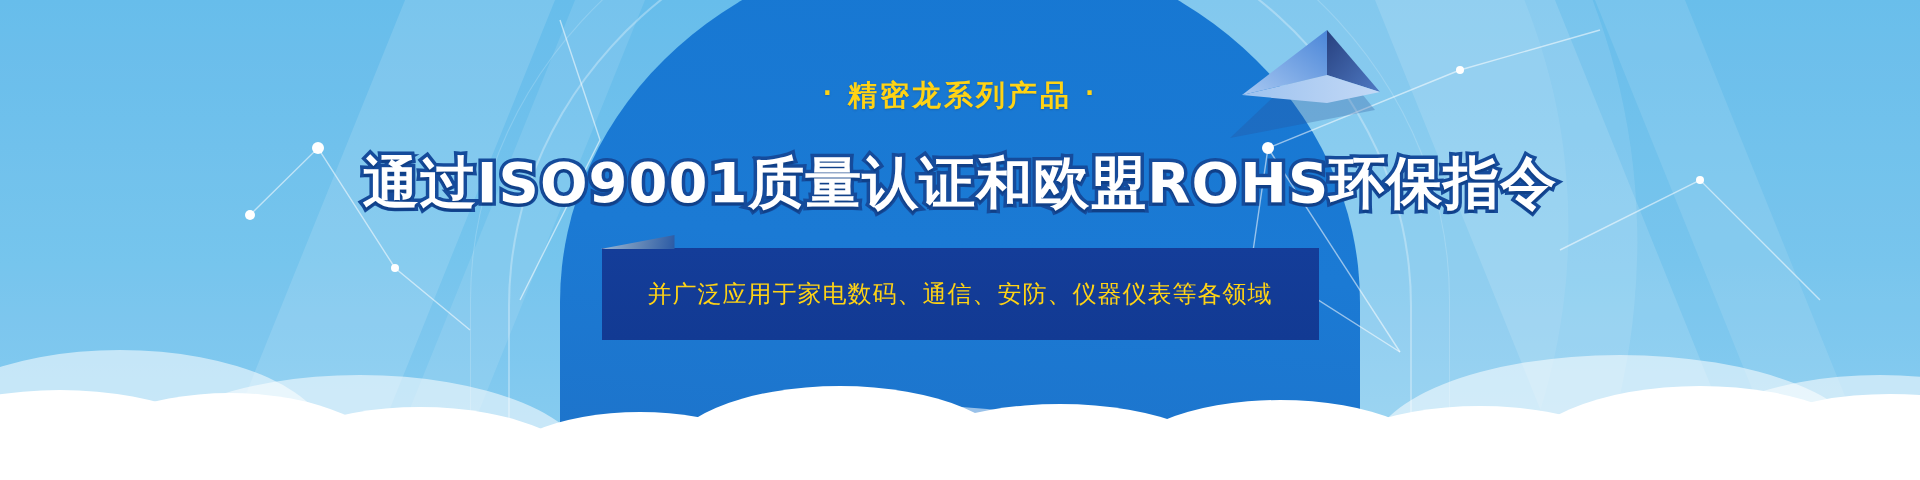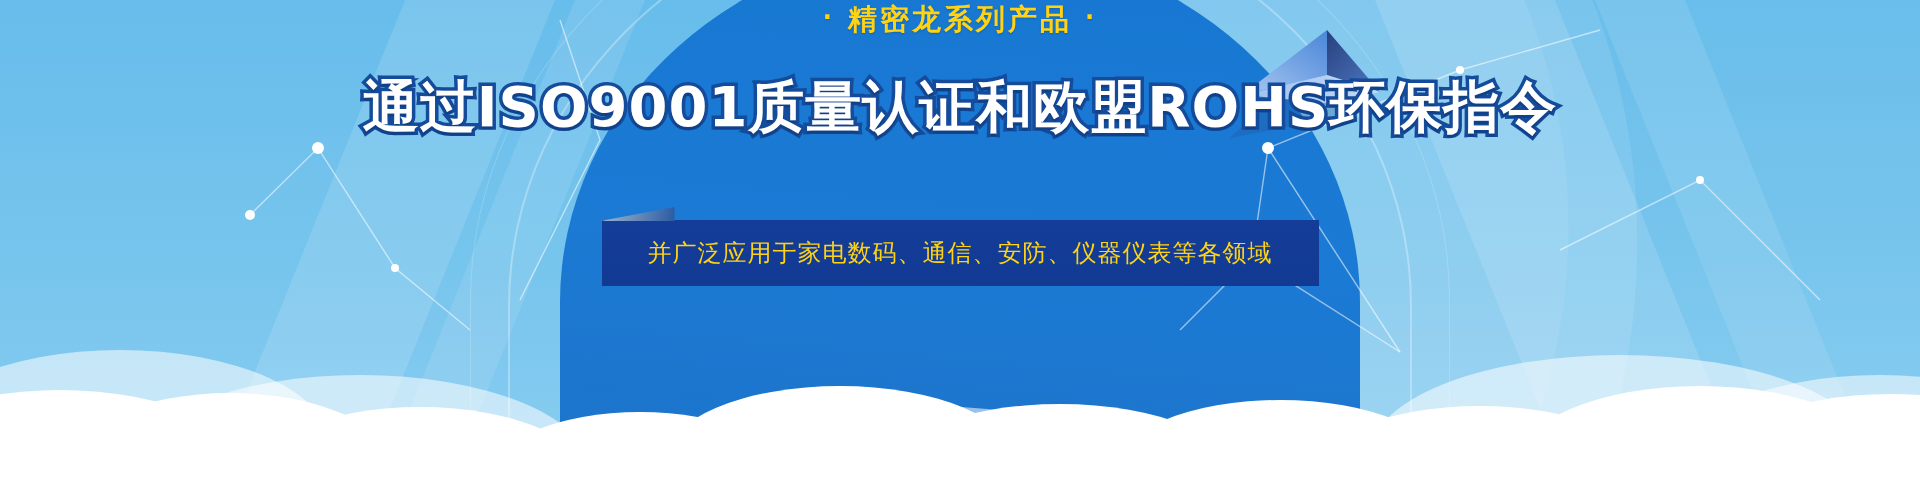--- a/index.html
+++ b/index.html
@@ -91,20 +91,21 @@
 
   
   .content {
     position:absolute;
     left:0; top:0;
     width:1920px;
     text-align:center;
     z-index:6;
   }
   .eyebrow {
+    margin-top:76px;
     color:#ffd314;
     font-size:29px;
     font-weight:bold;
     letter-spacing:3px;
     text-shadow:0 1px 2px rgba(0,40,90,0.25);
   }
   .eyebrow .dot { font-size:24px; vertical-align:4px; }
 
   .headline {
     margin-top:30px;
@@ -121,24 +122,23 @@
     margin-top:26px;
     display:flex;
     justify-content:center;
   }
   .ribbon {
     position:relative;
     background:linear-gradient(180deg,#143d99 0%,#123a93 100%);
     color:#ffd314;
     font-size:24px;
     letter-spacing:1px;
-    padding:18px 46px;
+    padding:31px 46px;
     line-height:1.25;
     white-space:nowrap;
-    margin-top:48px;
   }
   .ribbon .fold {
     position:absolute;
     left:-1px; top:-13px;
     width:74px; height:14px;
     background:linear-gradient(100deg,#9fb9d8 0%,#6d8fba 45%,#2a5aa5 100%);
     clip-path:polygon(0 100%, 100% 0, 100% 100%);
   }
 
   

